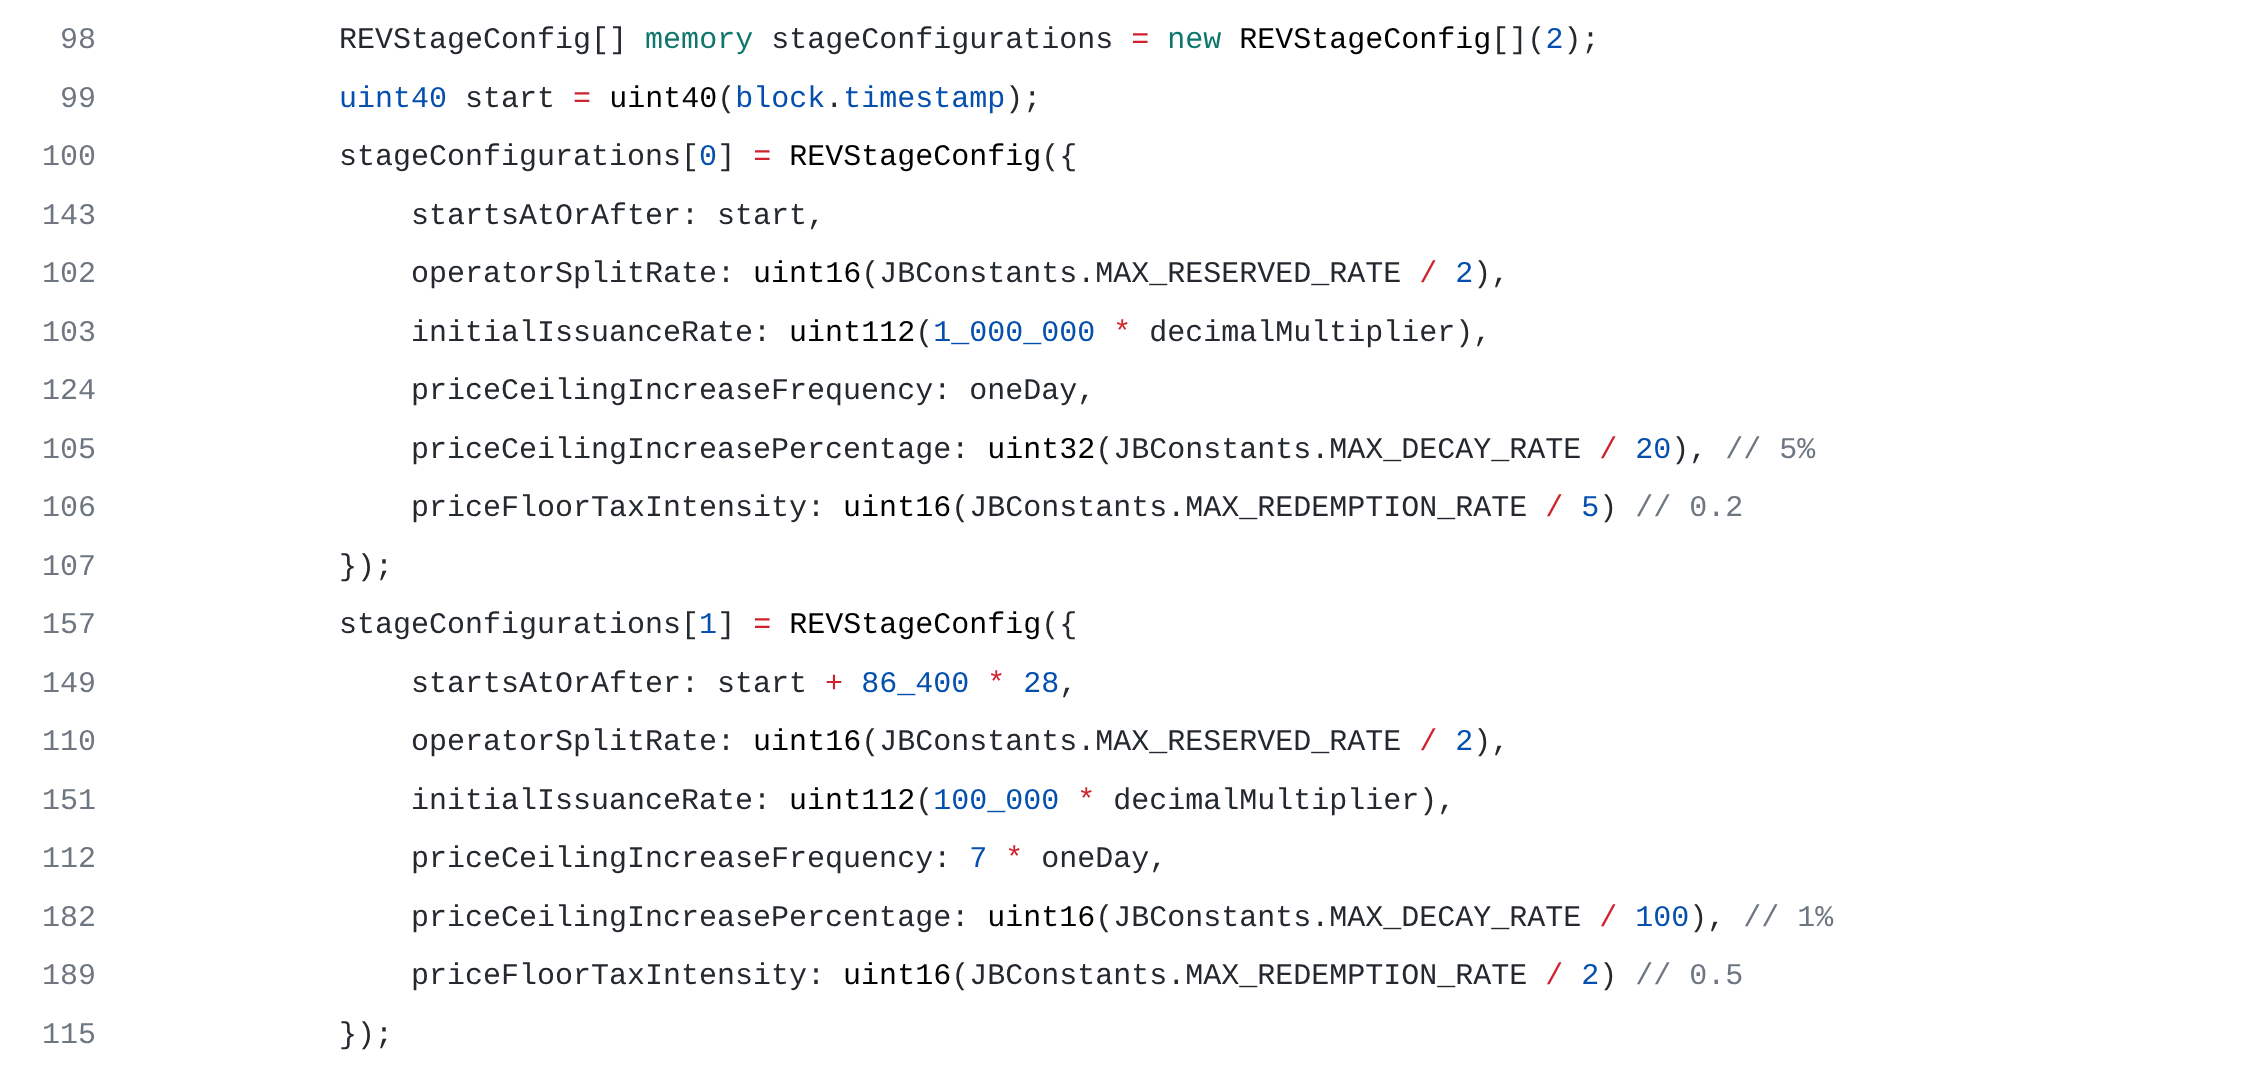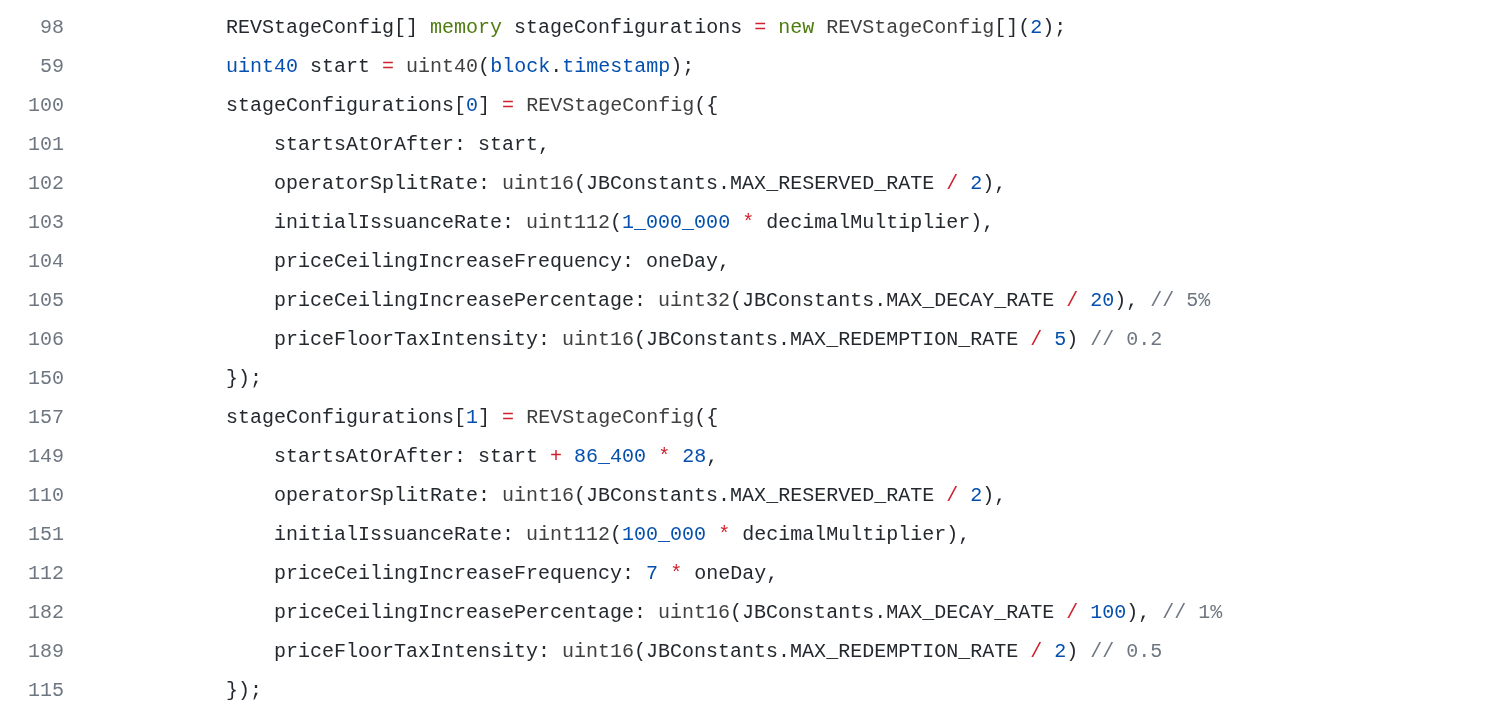--- a/index.html
+++ b/index.html
@@ -27,42 +27,42 @@
     user-select: none;
   }
   .gutter div { }
   .code {
     flex: 1;
     white-space: pre;
   }
   .code-line { display: block; }
   .indent { display: inline-block; }
   
-  .kw-red { color: #4d7c0f; }     
+  .kw-red { color: #0f766e; }     
   .kw-blue { color: #0550ae; }    
-  .fn { color: #404040; }         
+  .fn { color: #000000; }         
   .pl { color: #24292f; }         
   .cm { color: #6e7781; }         
   .op { color: #cf222e; }         
 </style>
 </head>
 <body>
 
 <div class="code-container">
   <div class="gutter" id="gutter">
       <div>98</div>
-      <div>59</div>
+      <div>99</div>
       <div>100</div>
-      <div>101</div>
+      <div>143</div>
       <div>102</div>
       <div>103</div>
-      <div>104</div>
+      <div>124</div>
       <div>105</div>
       <div>106</div>
-      <div>150</div>
+      <div>107</div>
       <div>157</div>
       <div>149</div>
       <div>110</div>
       <div>151</div>
       <div>112</div>
       <div>182</div>
       <div>189</div>
       <div>115</div>
     </div>
   <div class="code" id="code"><span class="code-line"><span class="indent">            </span><span class="pl">REVStageConfig[] </span><span class="kw-red">memory</span><span class="pl"> stageConfigurations </span><span class="op">=</span><span class="pl"> </span><span class="kw-red">new</span><span class="pl"> </span><span class="fn">REVStageConfig</span><span class="pl">[](</span><span class="kw-blue">2</span><span class="pl">);</span></span><span class="code-line"><span class="indent">            </span><span class="kw-blue">uint40</span><span class="pl"> start </span><span class="op">=</span><span class="pl"> </span><span class="fn">uint40</span><span class="pl">(</span><span class="kw-blue">block</span><span class="pl">.</span><span class="kw-blue">timestamp</span><span class="pl">);</span></span><span class="code-line"><span class="indent">            </span><span class="pl">stageConfigurations[</span><span class="kw-blue">0</span><span class="pl">] </span><span class="op">=</span><span class="pl"> </span><span class="fn">REVStageConfig</span><span class="pl">({</span></span><span class="code-line"><span class="indent">                </span><span class="pl">startsAtOrAfter: start,</span></span><span class="code-line"><span class="indent">                </span><span class="pl">operatorSplitRate: </span><span class="fn">uint16</span><span class="pl">(JBConstants.MAX_RESERVED_RATE </span><span class="op">/</span><span class="pl"> </span><span class="kw-blue">2</span><span class="pl">),</span></span><span class="code-line"><span class="indent">                </span><span class="pl">initialIssuanceRate: </span><span class="fn">uint112</span><span class="pl">(</span><span class="kw-blue">1_000_000</span><span class="pl"> </span><span class="op">*</span><span class="pl"> decimalMultiplier),</span></span><span class="code-line"><span class="indent">                </span><span class="pl">priceCeilingIncreaseFrequency: oneDay,</span></span><span class="code-line"><span class="indent">                </span><span class="pl">priceCeilingIncreasePercentage: </span><span class="fn">uint32</span><span class="pl">(JBConstants.MAX_DECAY_RATE </span><span class="op">/</span><span class="pl"> </span><span class="kw-blue">20</span><span class="pl">), </span><span class="cm">// 5%</span></span><span class="code-line"><span class="indent">                </span><span class="pl">priceFloorTaxIntensity: </span><span class="fn">uint16</span><span class="pl">(JBConstants.MAX_REDEMPTION_RATE </span><span class="op">/</span><span class="pl"> </span><span class="kw-blue">5</span><span class="pl">) </span><span class="cm">// 0.2</span></span><span class="code-line"><span class="indent">            </span><span class="pl">});</span></span><span class="code-line"><span class="indent">            </span><span class="pl">stageConfigurations[</span><span class="kw-blue">1</span><span class="pl">] </span><span class="op">=</span><span class="pl"> </span><span class="fn">REVStageConfig</span><span class="pl">({</span></span><span class="code-line"><span class="indent">                </span><span class="pl">startsAtOrAfter: start </span><span class="op">+</span><span class="pl"> </span><span class="kw-blue">86_400</span><span class="pl"> </span><span class="op">*</span><span class="pl"> </span><span class="kw-blue">28</span><span class="pl">,</span></span><span class="code-line"><span class="indent">                </span><span class="pl">operatorSplitRate: </span><span class="fn">uint16</span><span class="pl">(JBConstants.MAX_RESERVED_RATE </span><span class="op">/</span><span class="pl"> </span><span class="kw-blue">2</span><span class="pl">),</span></span><span class="code-line"><span class="indent">                </span><span class="pl">initialIssuanceRate: </span><span class="fn">uint112</span><span class="pl">(</span><span class="kw-blue">100_000</span><span class="pl"> </span><span class="op">*</span><span class="pl"> decimalMultiplier),</span></span><span class="code-line"><span class="indent">                </span><span class="pl">priceCeilingIncreaseFrequency: </span><span class="kw-blue">7</span><span class="pl"> </span><span class="op">*</span><span class="pl"> oneDay,</span></span><span class="code-line"><span class="indent">                </span><span class="pl">priceCeilingIncreasePercentage: </span><span class="fn">uint16</span><span class="pl">(JBConstants.MAX_DECAY_RATE </span><span class="op">/</span><span class="pl"> </span><span class="kw-blue">100</span><span class="pl">), </span><span class="cm">// 1%</span></span><span class="code-line"><span class="indent">                </span><span class="pl">priceFloorTaxIntensity: </span><span class="fn">uint16</span><span class="pl">(JBConstants.MAX_REDEMPTION_RATE </span><span class="op">/</span><span class="pl"> </span><span class="kw-blue">2</span><span class="pl">) </span><span class="cm">// 0.5</span></span><span class="code-line"><span class="indent">            </span><span class="pl">});</span></span></div>

